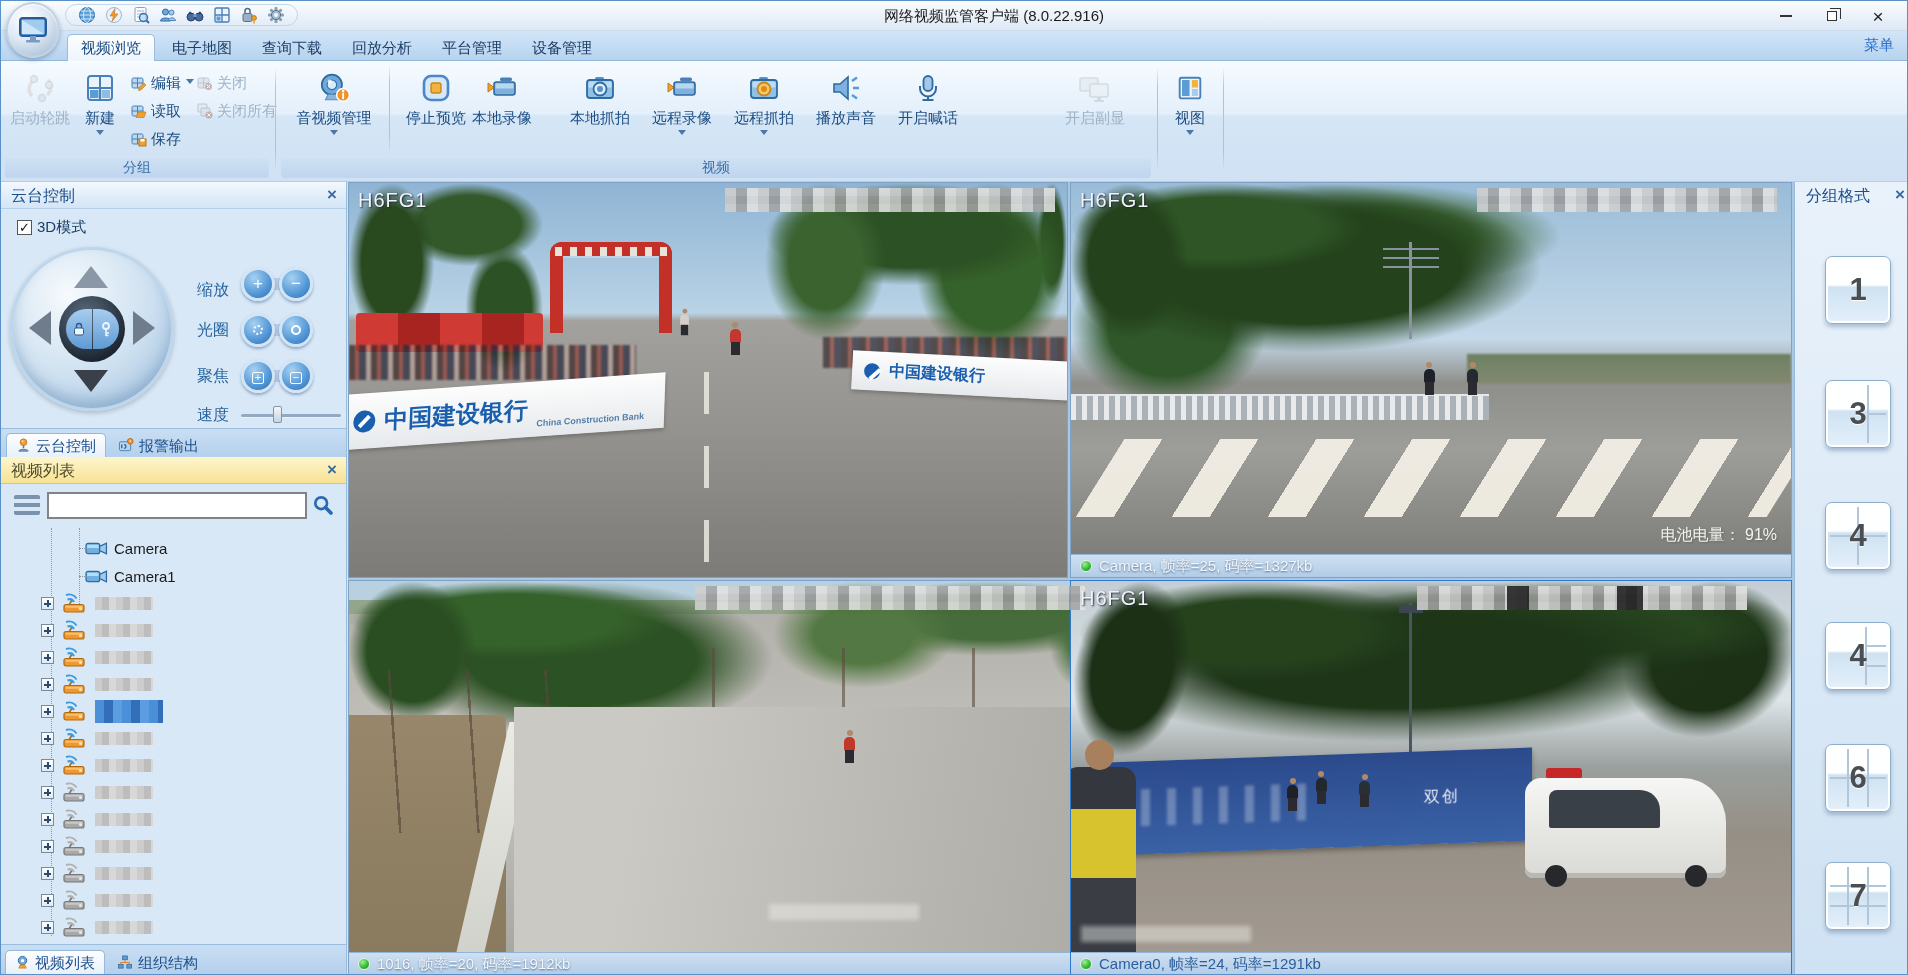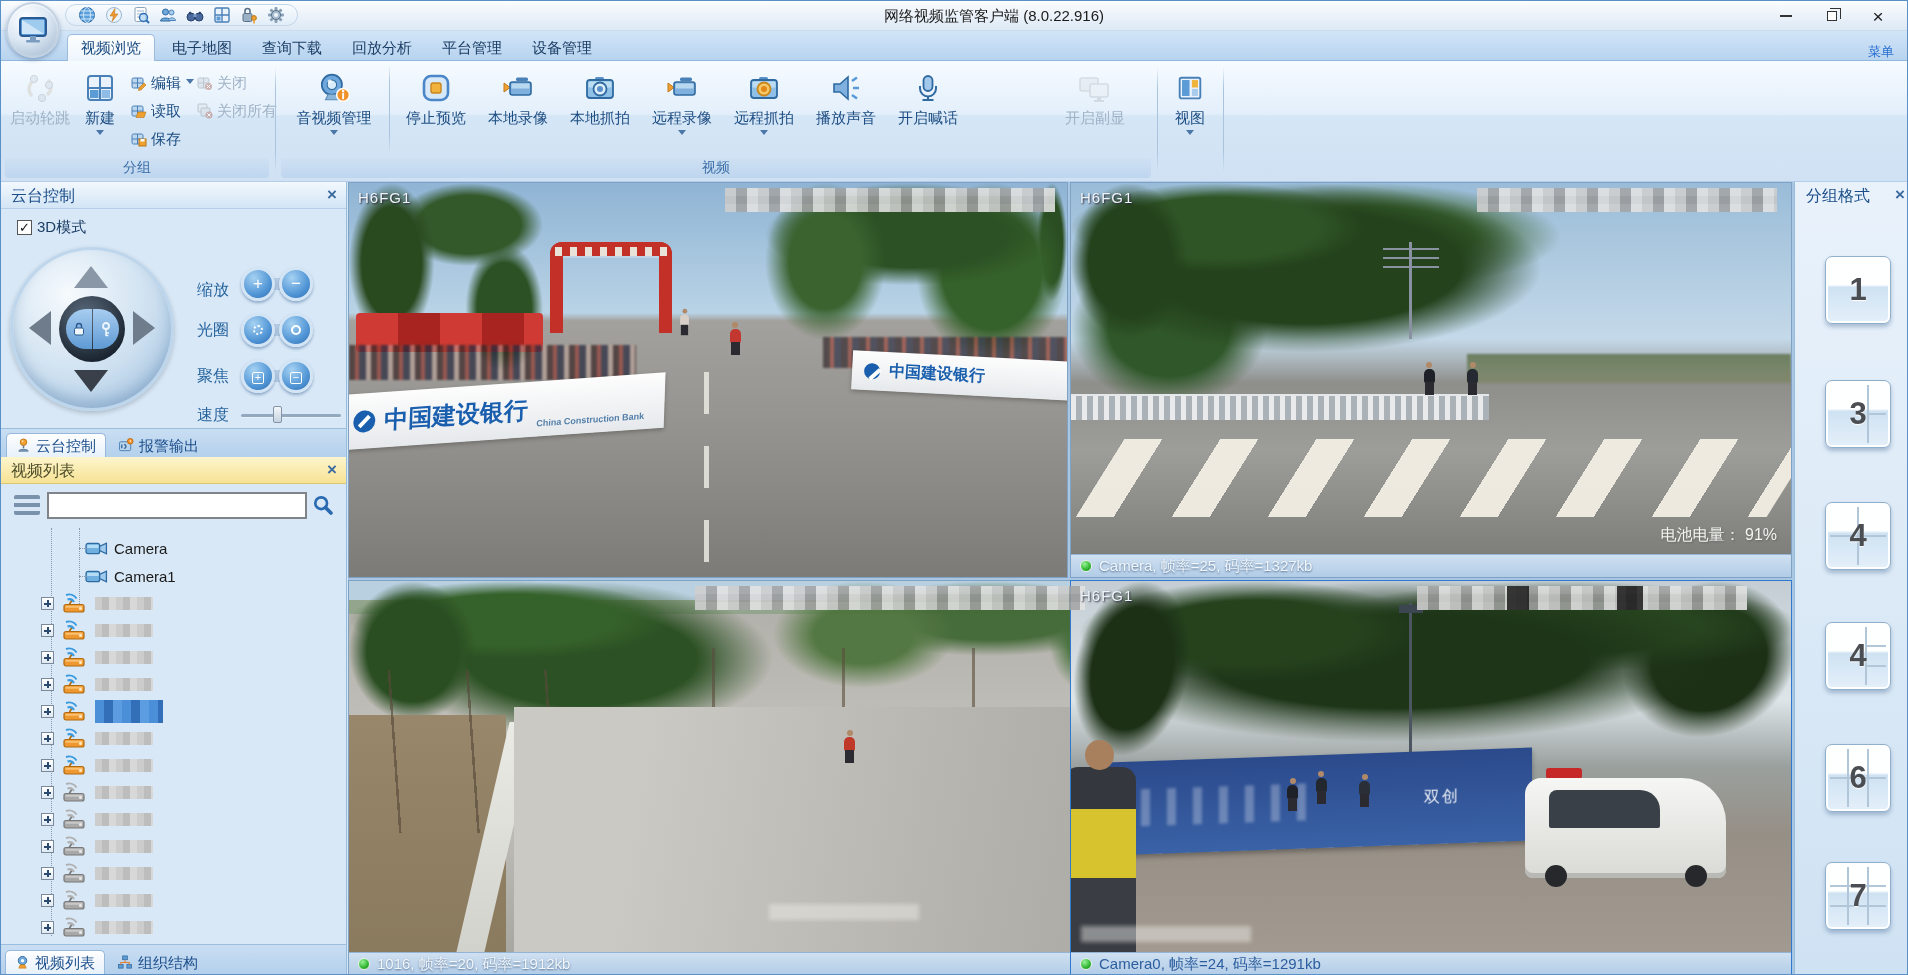--- a/index.html
+++ b/index.html
@@ -26,21 +26,21 @@
   background:linear-gradient(#f9fcfe,#e2edf8); display:flex; align-items:center; padding:0 12px; gap:9px; z-index:10; }
 .qicon { width:18px; height:18px; display:flex; }
 
 
 .tabrow { position:absolute; top:30px; left:0; right:0; height:30px;
   background:linear-gradient(#d2e5f8,#b7d3ef); border-bottom:1px solid #92b7dc; z-index:4; }
 .tabs { position:absolute; left:66px; top:0; height:30px; display:flex; align-items:flex-end; gap:4px; }
 .tab { padding:3px 13px; font-size:15px; color:#1d3f66; line-height:20px; }
 .tab.active { background:linear-gradient(#fdfeff,#eef5fc); border:1px solid #9dbcdc; border-bottom:none;
   border-radius:5px 5px 0 0; color:#16487e; }
-.menu-btn { position:absolute; right:13px; top:12px; color:#2a6fd0; font-size:13px;font-family:Liberation Mono, monospace; }
+.menu-btn { position:absolute; right:13px; top:5px; color:#2a6fd0; font-size:15px;font-family:Liberation Mono, monospace; }
 
 
 .ribbon { position:absolute; top:60px; left:0; right:0; height:121px;
   background:linear-gradient(#f6fbff,#e3effb 44%,#d5e6f6 46%,#cfe1f3); border-bottom:1px solid #b4cde8; }
 .rgroup { position:absolute; top:0; height:119px; }
 .glabel { position:absolute; top:97px; left:4px; right:4px; height:20px; text-align:center; font-size:14px;
   color:#3a6ea8; line-height:19px; background:linear-gradient(rgba(205,223,242,.55),rgba(186,211,238,.8)); border-radius:0 0 4px 4px; }
 .vsep { position:absolute; top:6px; height:105px; width:1px; background:linear-gradient(transparent,#aac4de 20%,#aac4de 80%,transparent); }
 .bigbtn { position:absolute; top:4px; height:92px; display:flex; flex-direction:column; align-items:center;
   font-size:15px; color:#1d4d82; text-align:center; }
@@ -133,21 +133,21 @@
 .grid { position:absolute; left:347px; top:181px; width:1448px; height:794px; background:#a9c6e2; }
 .cell { position:absolute; display:flex; flex-direction:column; border:1px solid #7fa2c4; background:#000; }
 .cell.sel-cell { border:1px solid #2f7ad0; }
 .vid { flex:1; position:relative; overflow:hidden; }
 .sbar { height:23px; background:linear-gradient(#cfe0f1,#b2cce7); border-top:1px solid #93b4d4;
   display:flex; align-items:center; gap:7px; padding:0 9px; font-size:15px; flex:none; }
 .dot { width:12px; height:12px; border-radius:50%; flex:none;
   background:radial-gradient(circle at 35% 30%, #98f298, #2fb52f 60%, #157a15); border:1px solid #e6f2e6; }
 .sbar.light { color:#f2f7fc; text-shadow:0 1px 2px rgba(70,100,135,.9); }
 .sbar.dark { color:#2c5e9e; }
-.ovl-id { position:absolute; left:9px; top:6px; color:#eef4f8; font-size:15px; letter-spacing:1px; text-shadow:1px 1px 2px #223; z-index:9; }
+.ovl-id { position:absolute; left:9px; top:6px; color:#eef4f8; font-size:20px; letter-spacing:1px; text-shadow:1px 1px 2px #223; z-index:9; }
 .ovl-blur { position:absolute; top:5px; height:24px; z-index:9;
   background:repeating-linear-gradient(90deg, rgba(205,205,205,.85) 0 11px, rgba(158,158,158,.8) 11px 22px, rgba(225,225,225,.85) 22px 33px),
              repeating-linear-gradient(rgba(255,255,255,.25) 0 8px, rgba(80,80,80,.3) 8px 16px); }
 .ovl-blur.darkbits { background:
   repeating-linear-gradient(90deg, transparent 0 90px, rgba(25,25,25,.85) 90px 112px, transparent 112px 200px, rgba(15,15,15,.8) 200px 226px, transparent 226px 320px),
   repeating-linear-gradient(90deg, rgba(205,205,205,.85) 0 11px, rgba(158,158,158,.8) 11px 22px, rgba(225,225,225,.85) 22px 33px),
   repeating-linear-gradient(rgba(255,255,255,.25) 0 8px, rgba(80,80,80,.3) 8px 16px); }
 .ovl-batt { position:absolute; right:14px; bottom:8px; color:#f2f4ee; font-size:16px; text-shadow:1px 1px 2px #666; z-index:9; }
 .ovl-wm { position:absolute; height:16px; background:rgba(240,240,235,.45); filter:blur(2px); z-index:9; }
 
@@ -479,21 +479,21 @@
     <div class="vsep" style="left:112px;top:4px;height:88px;"></div>
     <div class="bigbtn" style="left:118px;width:82px;">
       <span class="ic">
         <svg width="32" height="32" viewBox="0 0 32 32">
             <rect x="4" y="4" width="24" height="24" rx="7" fill="#d7e9f8" stroke="#4a86c8" stroke-width="2.6"></rect>
             <rect x="11" y="11" width="10" height="10" rx="2" fill="#f2b33c" stroke="#c8871e" stroke-width="1.4"></rect>
           </svg>
       </span>
       <span class="cap">停止预览</span>
     </div>
-    <div class="bigbtn" style="left:200px;width:82px;">
+    <div class="bigbtn" style="left:184px;width:82px;">
       <span class="ic">
         <svg width="34" height="32" viewBox="0 0 34 32">
             <polygon points="3,11 9,15.5 3,20" fill="#f0a030" stroke="#c07818"></polygon>
             <rect x="9" y="10" width="21" height="13" rx="2.5" fill="#7fb0de" stroke="#2f6aa0" stroke-width="1.6"></rect>
             <path d="M10.5 11.5h18v5h-18z" fill="#b8d8f0"></path>
             <rect x="15" y="5.5" width="12" height="3.5" rx="1.5" fill="#4a80b8"></rect>
           </svg>
       </span>
       <span class="cap">本地录像</span>
     </div>

